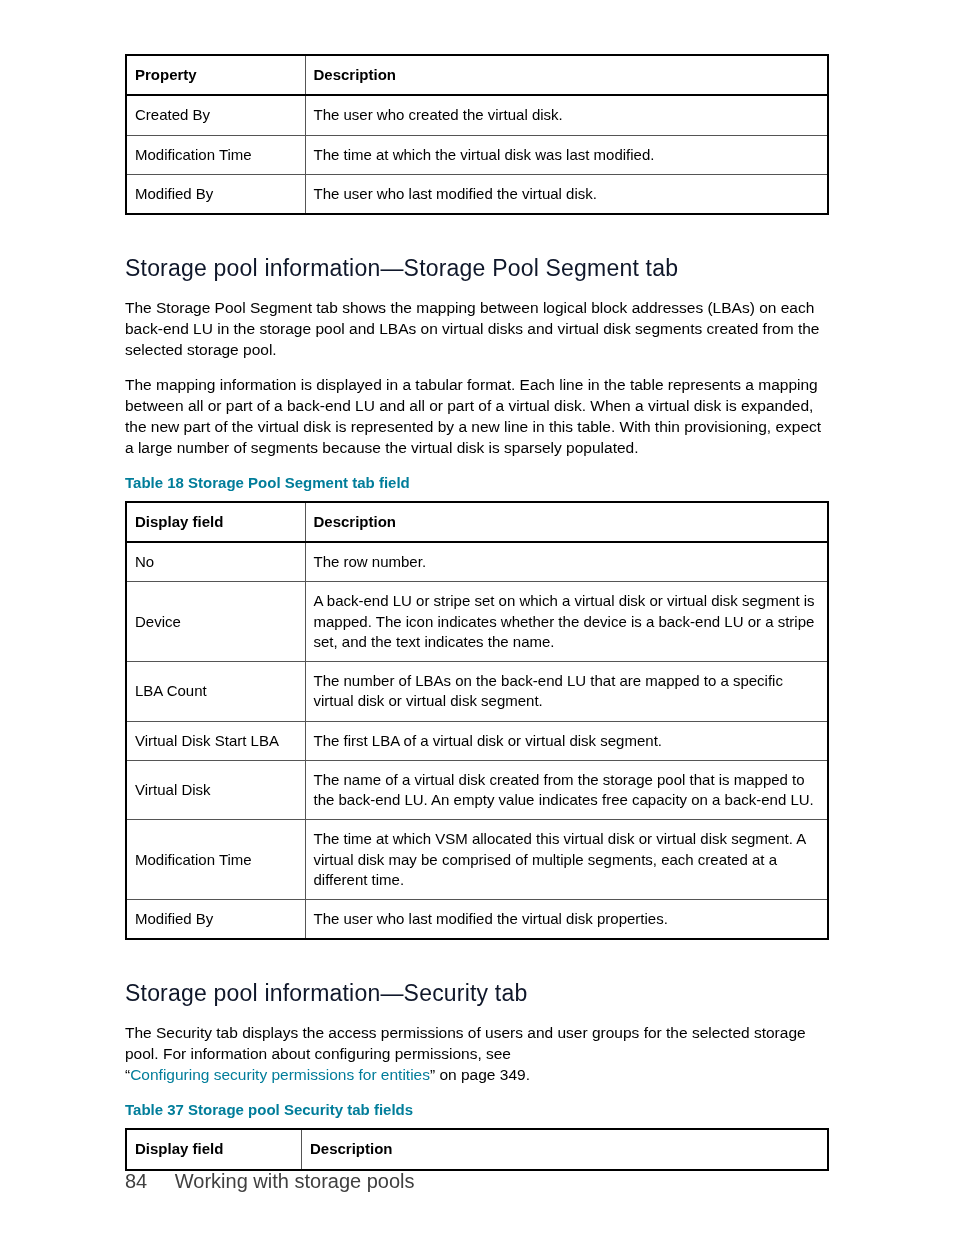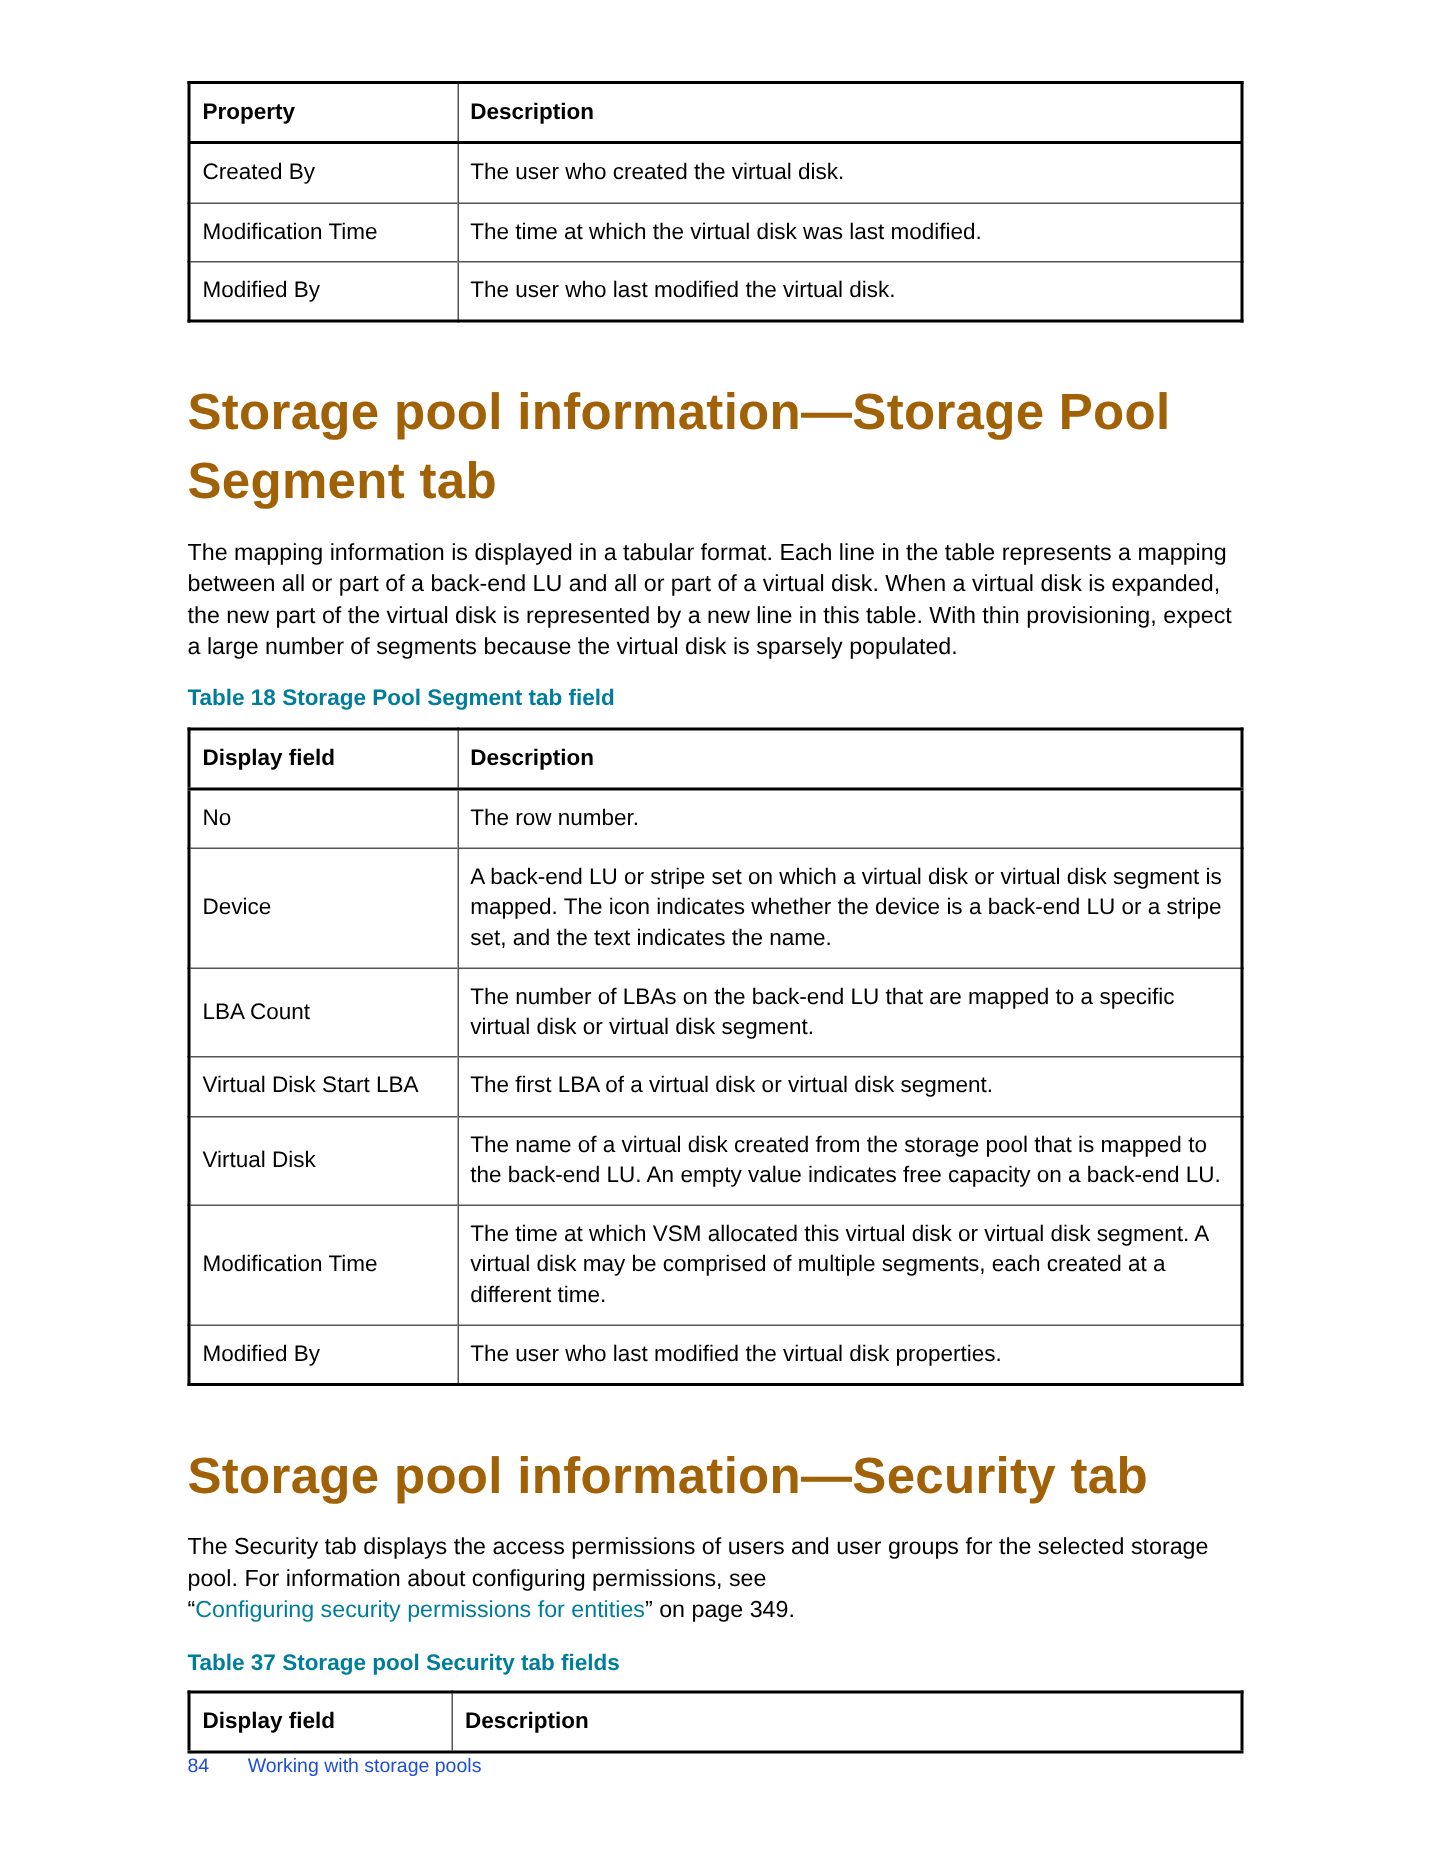--- a/index.html
+++ b/index.html
@@ -13,23 +13,23 @@
     font-size: 15.5px;
     color: #000;
     line-height: 1.35;
     font-weight: 300;
   }
   .page {
     padding: 54px 125px 0 125px;
     box-sizing: border-box;
   }
   h2.section {
-    font-size: 34px;
-    font-weight: 700;
-    color: #a16207;
+    font-size: 23px;
+    font-weight: 400;
+    color: #0f172a;
     margin: 38px 0 14px 0;
     letter-spacing: 0.2px;
   }
   .body-text {
     margin: 0 0 14px 0;
   }
   .table-caption {
     font-weight: 600;
     color: #007d9a;
     font-size: 15px;
@@ -63,22 +63,22 @@
   table td:first-child, table th:first-child { border-right: 1px solid #555; }
   table.t3 col.c1 { width: 25%; }
   a.link {
     color: #007d9a;
     text-decoration: none;
   }
   .footer {
     position: absolute;
     left: 125px;
     top: 1168px;
-    font-size: 13px;
-    color: #1d4ed8;
+    font-size: 20px;
+    color: #404040;
   }
   .footer .pn { margin-right: 22px; }
 </style>
 </head>
 <body>
 
 <div class="page">
 
   <table>
     <colgroup>
@@ -101,20 +101,21 @@
         <td>The time at which the virtual disk was last modified.</td>
       </tr>
       <tr>
         <td>Modified By</td>
         <td>The user who last modified the virtual disk.</td>
       </tr>
     </tbody>
   </table>
 
   <h2 class="section">Storage pool information—Storage Pool Segment tab</h2>
+  <p class="body-text">The Storage Pool Segment tab shows the mapping between logical block addresses (LBAs) on each back-end LU in the storage pool and LBAs on virtual disks and virtual disk segments created from the selected storage pool.</p>
   <p class="body-text">The mapping information is displayed in a tabular format. Each line in the table represents a mapping between all or part of a back-end LU and all or part of a virtual disk. When a virtual disk is expanded, the new part of the virtual disk is represented by a new line in this table. With thin provisioning, expect a large number of segments because the virtual disk is sparsely populated.</p>
   <div class="table-caption">Table 18 Storage Pool Segment tab field</div>
 
   <table>
     <colgroup>
         <col class="c1">
         <col class="c2">
       </colgroup>
     <thead>
       <tr>

